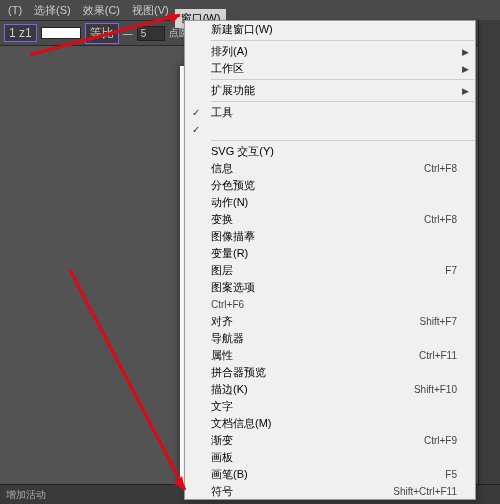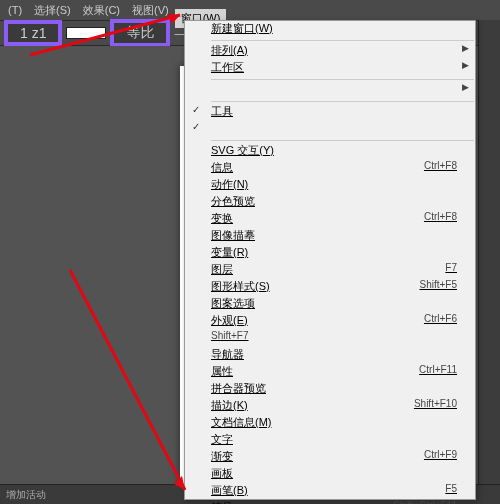--- a/index.html
+++ b/index.html
@@ -1,28 +1,28 @@
 <!DOCTYPE html>
 <html><head>
 <meta charset="utf-8">
 <style>
 * { margin: 0; padding: 0; box-sizing: border-box; font-family: "Microsoft YaHei", sans-serif; }
 body { width: 500px; height: 504px; background: #4a4a4a; overflow: hidden; position: relative; }
 .menubar { height: 20px; background: #4a4a4a; display: flex; align-items: center; padding: 0 2px; font-size: 11px; color: #ccc; }
 .menubar-item { padding: 2px 6px; cursor: pointer; }
 .menubar-item.active { background: #d4d4d4; color: #000; margin-top: 16px; }
 .toolbar { height: 26px; background: #4a4a4a; border-top: 1px solid #2a2a2a; border-bottom: 1px solid #2a2a2a; display: flex; align-items: center; padding: 0 4px; gap: 4px; font-size: 10px; color: #ccc; }
-.tool-select { background: #3a3a3a; color: #ccc; padding: 1px 12px; font-size: 14px; border: 4px solid #8b5cf6; }
+.tool-select { background: #3a3a3a; color: #ccc; padding: 1px 4px; font-size: 12px; border: 1px solid #8b5cf6; }
 .tool-field { background: #333; color: #ccc; padding: 1px 3px; border: 1px solid #222; width: 28px; font-size: 10px; }
 .right-panel { position: absolute; right: 0; top: 20px; width: 22px; bottom: 0; background: #3c3c3c; border-left: 1px solid #222; }
 .canvas-area { position: absolute; left: 0; top: 46px; right: 22px; bottom: 20px; background: #535353; }
 .canvas { position: absolute; left: 180px; top: 20px; width: 280px; height: 440px; background: #fff; box-shadow: 0 0 8px rgba(0,0,0,0.5); }
 .statusbar { position: absolute; bottom: 0; left: 0; right: 0; height: 20px; background: #3a3a3a; border-top: 1px solid #222; display: flex; align-items: center; padding: 0 6px; font-size: 10px; color: #aaa; }
 .dropdown { position: absolute; left: 184px; top: 20px; width: 292px; background: #f0f0f0; border: 1px solid #999; box-shadow: 2px 2px 6px rgba(0,0,0,0.3); z-index: 100; font-size: 11px; max-height: 480px; }
-.menu-item { display: flex; height: 17px; padding: 0 18px 0 26px; color: #000; position: relative; text-decoration: underline; }
+.menu-item { display: flex; align-items: center; height: 17px; padding: 0 18px 0 26px; color: #000; position: relative; }
 .menu-item-label { flex: 1; }
 .menu-item-shortcut { color: #444; font-size: 10px; }
 .menu-check { position: absolute; left: 7px; font-size: 10px; color: #333; }
 .menu-submenu { position: absolute; right: 6px; font-size: 9px; color: #444; }
 .menu-sep { height: 1px; background: #ccc; margin: 2px 1px 2px 26px; }
 .arrow { position: absolute; pointer-events: none; z-index: 200; }
 .arrow-line { stroke: #e30613; stroke-width: 3; fill: none; }
 .arrow-head { fill: #e30613; }
 .watermark { position: absolute; right: 30px; bottom: 24px; font-size: 18px; color: rgba(180,200,180,0.6); font-weight: bold; letter-spacing: 1px; z-index: 50; }
 .watermark-sub { position: absolute; right: 30px; bottom: 10px; font-size: 10px; color: rgba(180,200,180,0.5); z-index: 50; }
@@ -70,91 +70,88 @@
     <div class="menu-item">
       <span class="menu-item-label">排列(A)</span>
       <span class="menu-submenu">▶</span>
     </div>
     <div class="menu-item">
       <span class="menu-item-label">工作区</span>
       <span class="menu-submenu">▶</span>
     </div>
     <div class="menu-sep"></div>
     <div class="menu-item">
+      <span class="menu-item-label">扩展功能</span>
       <span class="menu-submenu">▶</span>
     </div>
     <div class="menu-sep"></div>
     <div class="menu-item">
       <span class="menu-check">✓</span>
       <span class="menu-item-label">工具</span>
     </div>
     <div class="menu-item">
       <span class="menu-check">✓</span>
     </div>
     <div class="menu-sep"></div>
     <div class="menu-item">
       <span class="menu-item-label">SVG 交互(Y)</span>
     </div>
     <div class="menu-item">
       <span class="menu-item-label">信息</span>
       <span class="menu-item-shortcut">Ctrl+F8</span>
     </div>
     <div class="menu-item">
-      <span class="menu-item-label">动作(N)</span>
+      <span class="menu-item-label">分色预览</span>
     </div>
     <div class="menu-item">
-      <span class="menu-item-label">分色预览</span>
+      <span class="menu-item-label">动作(N)</span>
     </div>
     <div class="menu-item">
       <span class="menu-item-label">变换</span>
       <span class="menu-item-shortcut">Ctrl+F8</span>
     </div>
     <div class="menu-item">
       <span class="menu-item-label">图像描摹</span>
     </div>
     <div class="menu-item">
       <span class="menu-item-label">变量(R)</span>
     </div>
     <div class="menu-item">
       <span class="menu-item-label">图层</span>
       <span class="menu-item-shortcut">F7</span>
     </div>
     <div class="menu-item">
-      <span class="menu-item-label">图形样式(S)</span>
-      <span class="menu-item-shortcut">Shift+F5</span>
-    </div>
-    <div class="menu-item">
       <span class="menu-item-label">图案选项</span>
     </div>
     <div class="menu-item">
-      <span class="menu-item-label">外观(E)</span>
       <span class="menu-item-shortcut">Ctrl+F6</span>
     </div>
     <div class="menu-item">
+      <span class="menu-item-label">对齐</span>
       <span class="menu-item-shortcut">Shift+F7</span>
     </div>
     <div class="menu-item">
       <span class="menu-item-label">导航器</span>
     </div>
     <div class="menu-item">
       <span class="menu-item-label">属性</span>
       <span class="menu-item-shortcut">Ctrl+F11</span>
     </div>
     <div class="menu-item">
       <span class="menu-item-label">拼合器预览</span>
     </div>
     <div class="menu-item">
       <span class="menu-item-label">描边(K)</span>
       <span class="menu-item-shortcut">Shift+F10</span>
     </div>
     <div class="menu-item">
-      <span class="menu-item-label">文档信息(M)</span>
+      <span class="menu-item-label">文字</span>
     </div>
     <div class="menu-item">
-      <span class="menu-item-label">文字</span>
+      <span class="menu-item-label">文档信息(M)</span>
     </div>
     <div class="menu-item">
       <span class="menu-item-label">渐变</span>
       <span class="menu-item-shortcut">Ctrl+F9</span>
     </div>
     <div class="menu-item">
       <span class="menu-item-label">画板</span>
     </div>
     <div class="menu-item">
       <span class="menu-item-label">画笔(B)</span>

